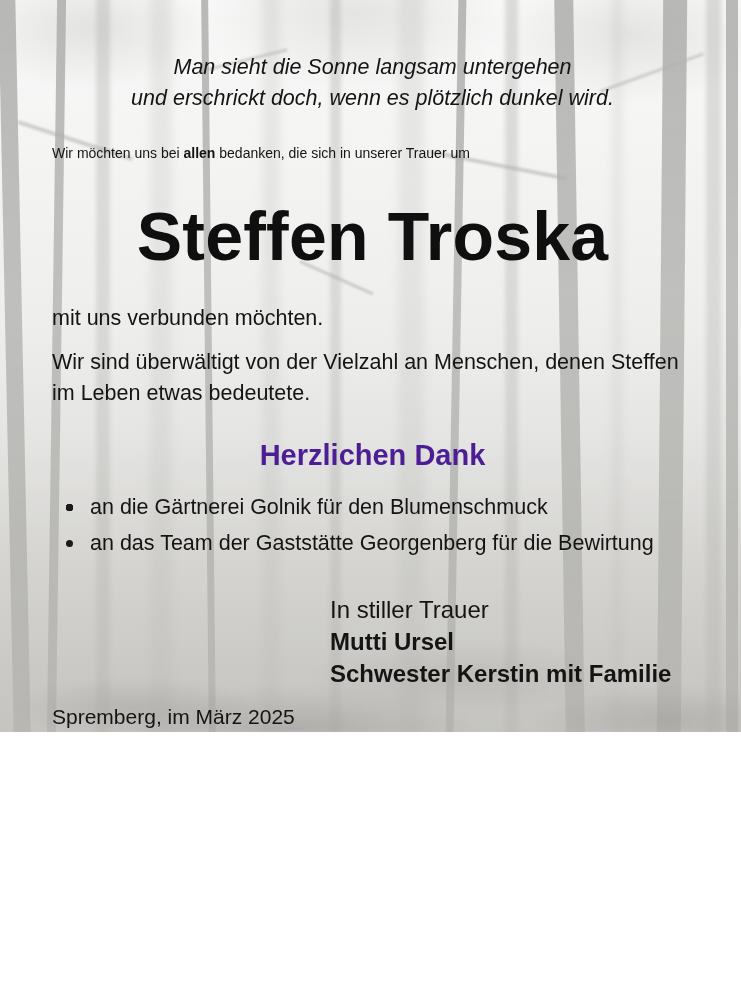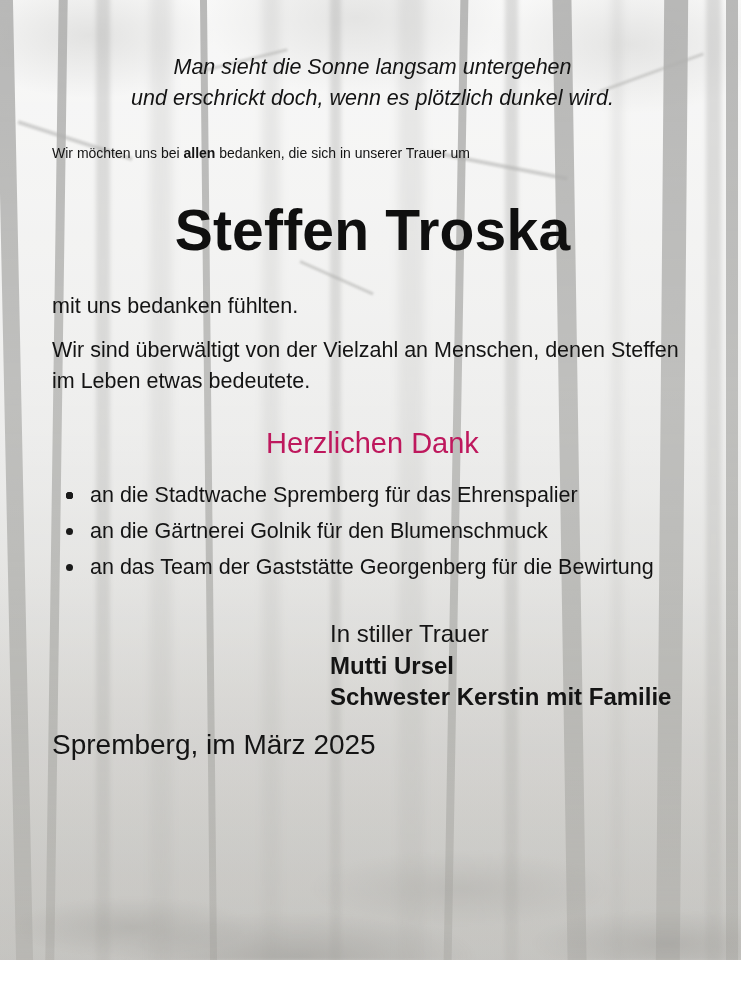--- a/index.html
+++ b/index.html
@@ -6,21 +6,21 @@
     margin: 0;
     padding: 0;
     background: #ffffff;
   }
   body {
     font-family: "Liberation Sans", sans-serif;
   }
   .card {
     position: relative;
     width: 741px;
-    height: 960px;
+    height: 732px;
     overflow: hidden;
     background: #d8d8d6;
     color: #1a1a1a;
   }
   
   .bg {
     position: absolute;
     inset: 0;
     background:
       
@@ -115,21 +115,21 @@
   .intro {
     margin-top: 30px;
     font-size: 14px;
     line-height: 1.45;
     color: #141414;
   }
   .intro b { font-weight: 700; }
 
   .name {
     text-align: center;
-    font-size: 57px;
+    font-size: 68px;
     font-weight: 700;
     letter-spacing: 0.2px;
     margin: 34px 0 28px 0;
     color: #0f0f0f;
   }
 
   .after-name {
     font-size: 21.5px;
     line-height: 1.45;
     color: #141414;
@@ -138,23 +138,23 @@
   .para {
     margin-top: 12px;
     font-size: 21.5px;
     line-height: 1.45;
     color: #141414;
   }
 
   .thanks {
     text-align: center;
     font-size: 29px;
-    font-weight: 400;
+    font-weight: 700;
     margin: 30px 0 22px 0;
-    color: #be185d;
+    color: #4c1d95;
   }
 
   ul.thanks-list {
     list-style: none;
     margin: 0;
     padding: 0 0 0 6px;
   }
   ul.thanks-list li {
     position: relative;
     padding-left: 32px;
@@ -177,21 +177,21 @@
     margin-top: 36px;
     padding-left: 278px;
     font-size: 24px;
     line-height: 1.33;
     color: #141414;
   }
   .signoff .bold { font-weight: 700; }
 
   .place {
     margin-top: 16px;
-    font-size: 28px;
+    font-size: 21px;
     color: #141414;
   }
 </style>
 </head>
 <body>
 
 <div class="card">
 
   <div class="bg">
     <div class="canopy"></div>
@@ -226,30 +226,30 @@
 
     <div class="verse">
       <span>Man sieht die Sonne langsam untergehen</span>
       <span class="l2">und erschrickt doch, wenn es plötzlich dunkel wird.</span>
     </div>
 
     <p class="intro"><span>Wir möchten uns bei </span><b>allen</b><span> bedanken, die sich in unserer Trauer um</span></p>
 
     <div class="name">Steffen Troska</div>
 
-    <div class="after-name">mit uns bedanken fühlten.</div>
+    <div class="after-name">mit uns verbunden möchten.</div>
 
     <div class="para">Wir sind überwältigt von der Vielzahl an Menschen, denen Steffen im Leben etwas bedeutete.</div>
 
     <div class="thanks">Herzlichen Dank</div>
 
     <ul class="thanks-list">
       <li><span class="bullet"></span></li>
       <li><span class="bullet"></span></li>
-      <li><span class="bullet"></span><span>an die Stadtwache Spremberg für das Ehrenspalier</span></li>
+      <li><span class="bullet"></span></li>
       <li><span class="bullet"></span><span>an die Gärtnerei Golnik für den Blumenschmuck</span></li>
       <li><span class="bullet"></span><span>an das Team der Gaststätte Georgenberg für die Bewirtung</span></li>
     </ul>
 
     <div class="signoff">
       <div>In stiller Trauer</div>
       <div class="bold">Mutti Ursel</div>
       <div class="bold">Schwester Kerstin mit Familie</div>
     </div>
 

